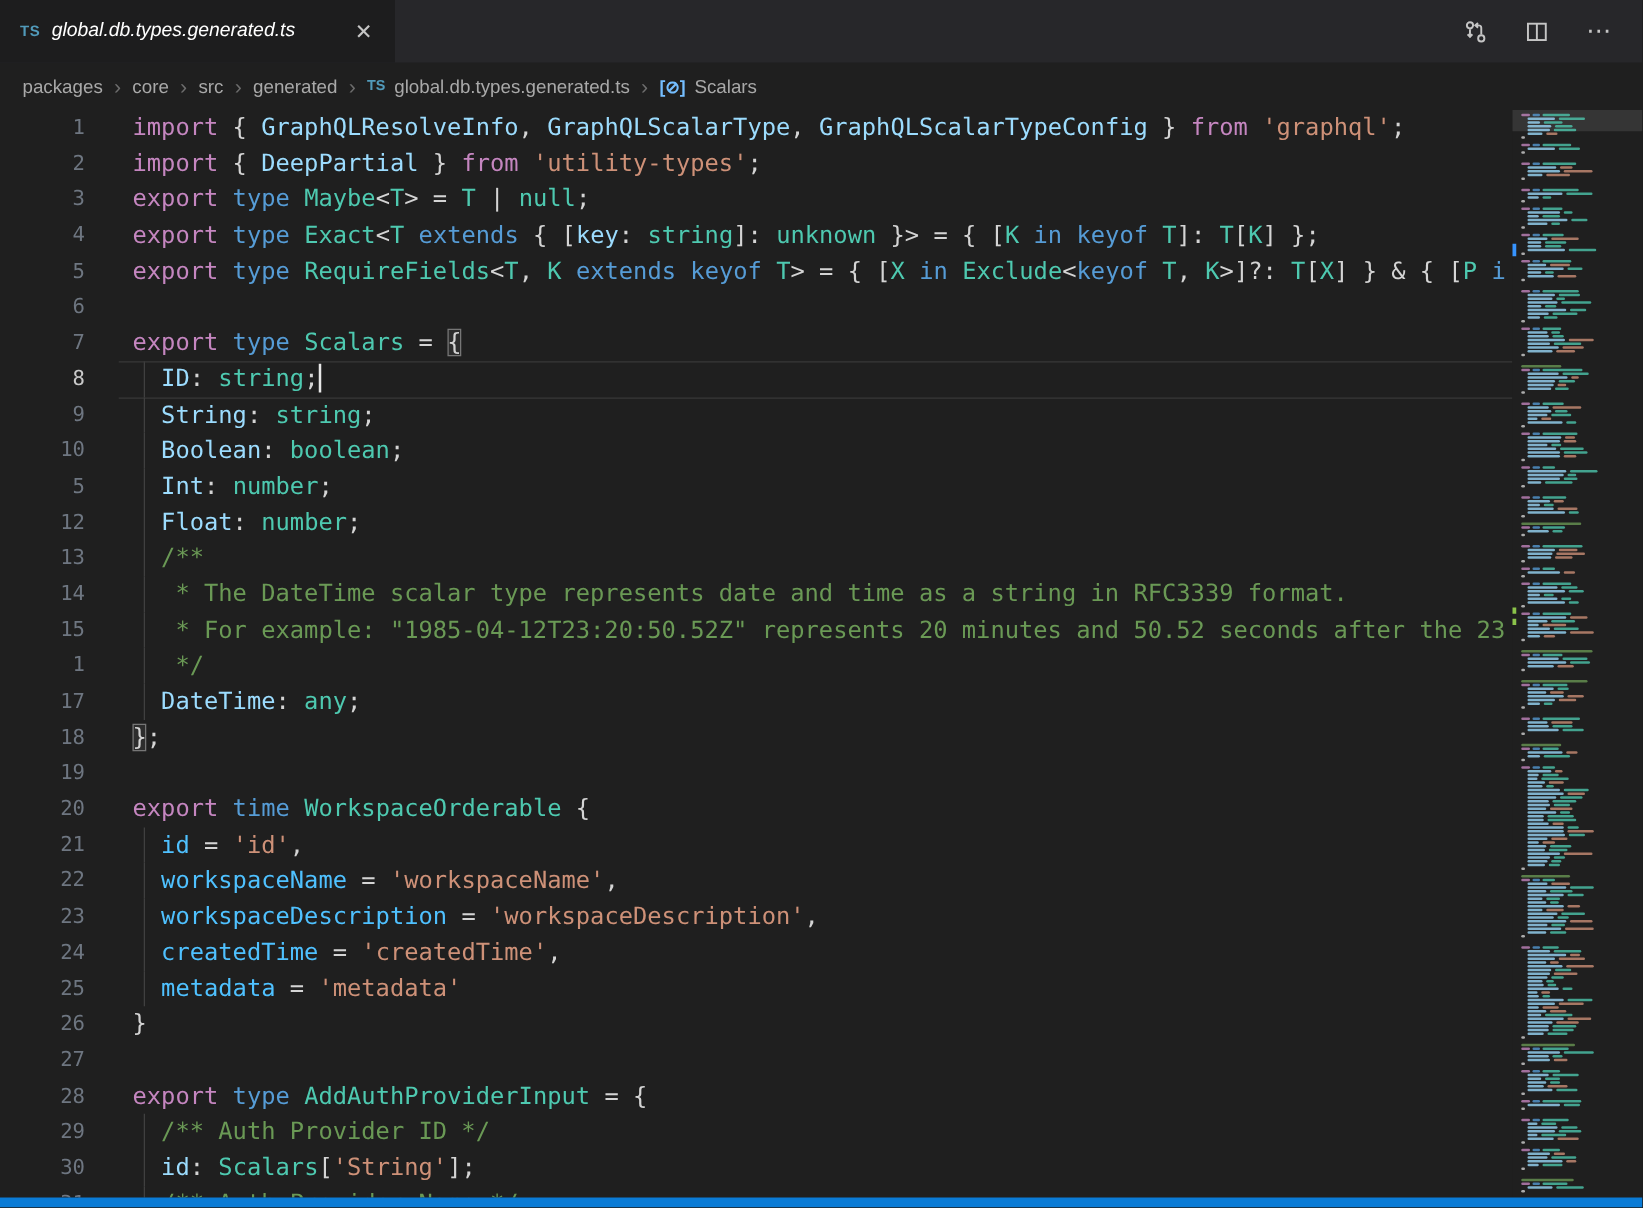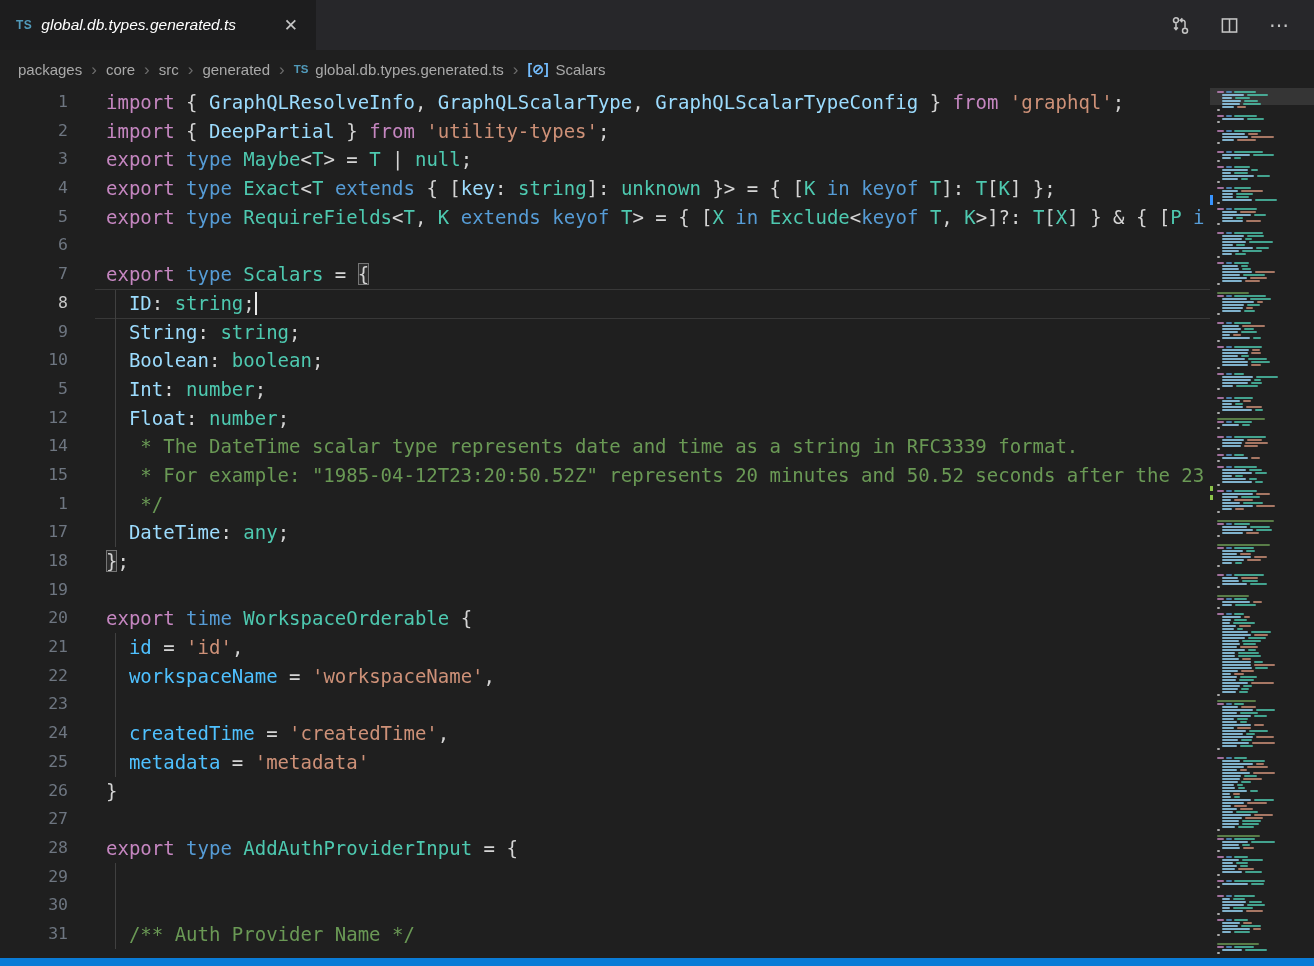--- a/index.html
+++ b/index.html
@@ -156,20 +156,24 @@
       </div>
       <div class="code-line guide">
         <span class="gutter">5</span>
         <span class="content"><span class="tk-pun">  </span><span class="tk-var">Int</span><span class="tk-pun">: </span><span class="tk-typ">number</span><span class="tk-pun">;</span></span>
       </div>
       <div class="code-line guide">
         <span class="gutter">12</span>
         <span class="content"><span class="tk-pun">  </span><span class="tk-var">Float</span><span class="tk-pun">: </span><span class="tk-typ">number</span><span class="tk-pun">;</span></span>
       </div>
       <div class="code-line guide">
+        <span class="gutter">13</span>
+        <span class="content"><span class="tk-com">  /**</span></span>
+      </div>
+      <div class="code-line guide">
         <span class="gutter">14</span>
         <span class="content"><span class="tk-com">   * The DateTime scalar type represents date and time as a string in RFC3339 format.</span></span>
       </div>
       <div class="code-line guide">
         <span class="gutter">15</span>
         <span class="content"><span class="tk-com">   * For example: "1985-04-12T23:20:50.52Z" represents 20 minutes and 50.52 seconds after the 23</span></span>
       </div>
       <div class="code-line guide">
         <span class="gutter">1</span>
         <span class="content"><span class="tk-com">   */</span></span>
@@ -193,20 +197,21 @@
       <div class="code-line guide">
         <span class="gutter">21</span>
         <span class="content"><span class="tk-pun">  </span><span class="tk-enm">id</span><span class="tk-pun"> = </span><span class="tk-str">'id'</span><span class="tk-pun">,</span></span>
       </div>
       <div class="code-line guide">
         <span class="gutter">22</span>
         <span class="content"><span class="tk-pun">  </span><span class="tk-enm">workspaceName</span><span class="tk-pun"> = </span><span class="tk-str">'workspaceName'</span><span class="tk-pun">,</span></span>
       </div>
       <div class="code-line guide">
         <span class="gutter">23</span>
+        <span class="content"><span class="tk-pun">  </span><span class="tk-enm">workspaceDescription</span><span class="tk-pun"> = </span><span class="tk-str">'workspaceDescription'</span><span class="tk-pun">,</span></span>
       </div>
       <div class="code-line guide">
         <span class="gutter">24</span>
         <span class="content"><span class="tk-pun">  </span><span class="tk-enm">createdTime</span><span class="tk-pun"> = </span><span class="tk-str">'createdTime'</span><span class="tk-pun">,</span></span>
       </div>
       <div class="code-line guide">
         <span class="gutter">25</span>
         <span class="content"><span class="tk-pun">  </span><span class="tk-enm">metadata</span><span class="tk-pun"> = </span><span class="tk-str">'metadata'</span></span>
       </div>
       <div class="code-line">
@@ -216,23 +221,25 @@
       <div class="code-line">
         <span class="gutter">27</span>
         <span class="content"></span>
       </div>
       <div class="code-line">
         <span class="gutter">28</span>
         <span class="content"><span class="tk-kw1">export</span><span class="tk-pun"> </span><span class="tk-kw2">type</span><span class="tk-pun"> </span><span class="tk-typ">AddAuthProviderInput</span><span class="tk-pun"> = {</span></span>
       </div>
       <div class="code-line guide">
         <span class="gutter">29</span>
+        <span class="content"><span class="tk-com">  /** Auth Provider ID */</span></span>
       </div>
       <div class="code-line guide">
         <span class="gutter">30</span>
+        <span class="content"><span class="tk-pun">  </span><span class="tk-var">id</span><span class="tk-pun">: </span><span class="tk-typ">Scalars</span><span class="tk-pun">[</span><span class="tk-str">'String'</span><span class="tk-pun">];</span></span>
       </div>
       <div class="code-line guide">
         <span class="gutter">31</span>
         <span class="content"><span class="tk-com">  /** Auth Provider Name */</span></span>
       </div>
     </div>
 </div>
 
 <div class="minimap">
   <div class="minimap-slider" style="top: 0px; height: 17px;"></div>

